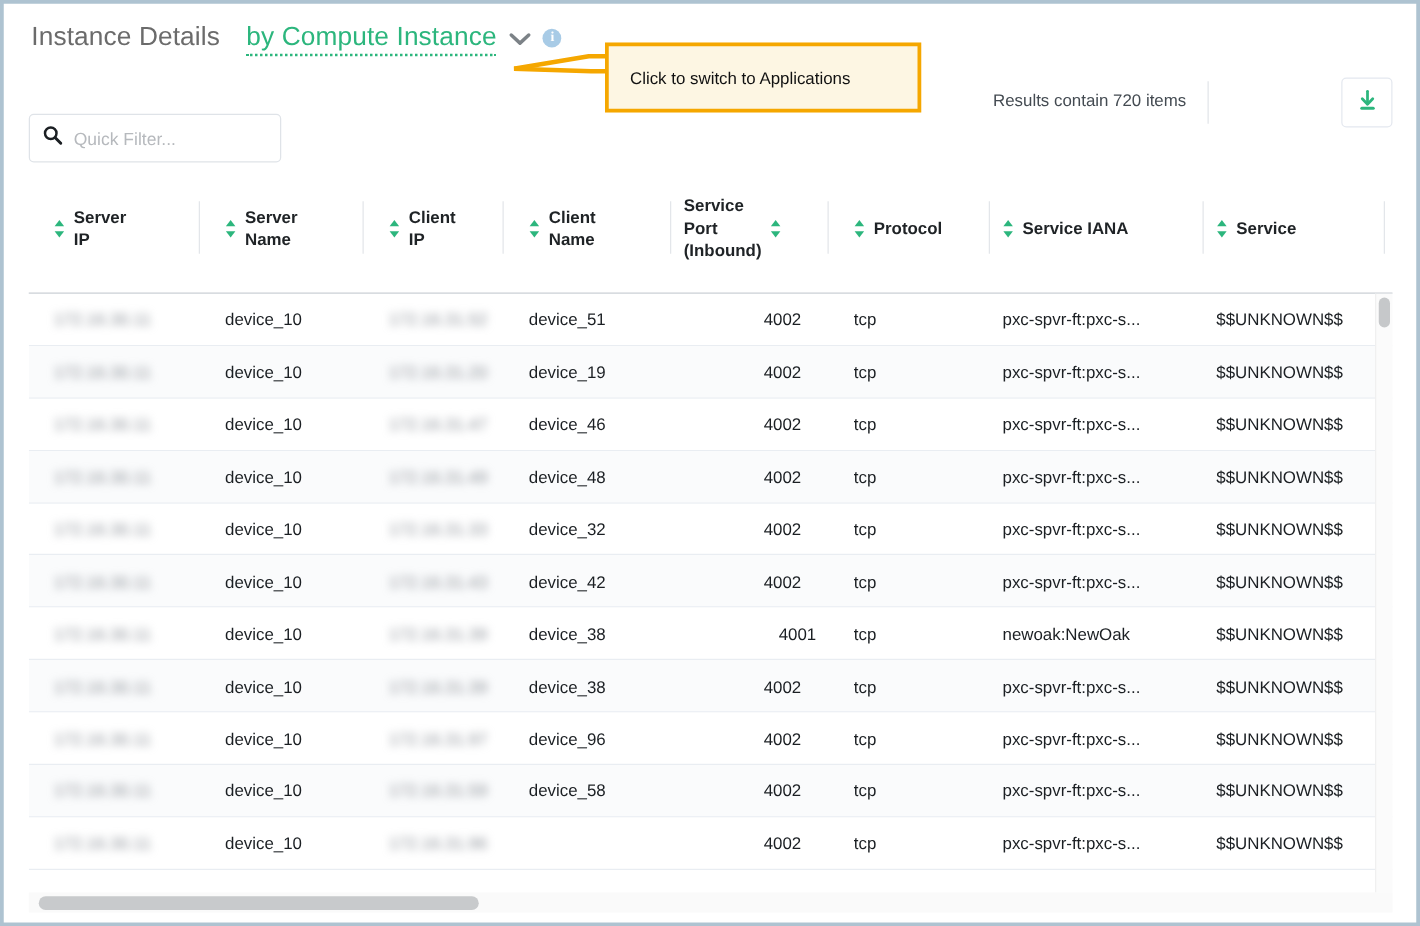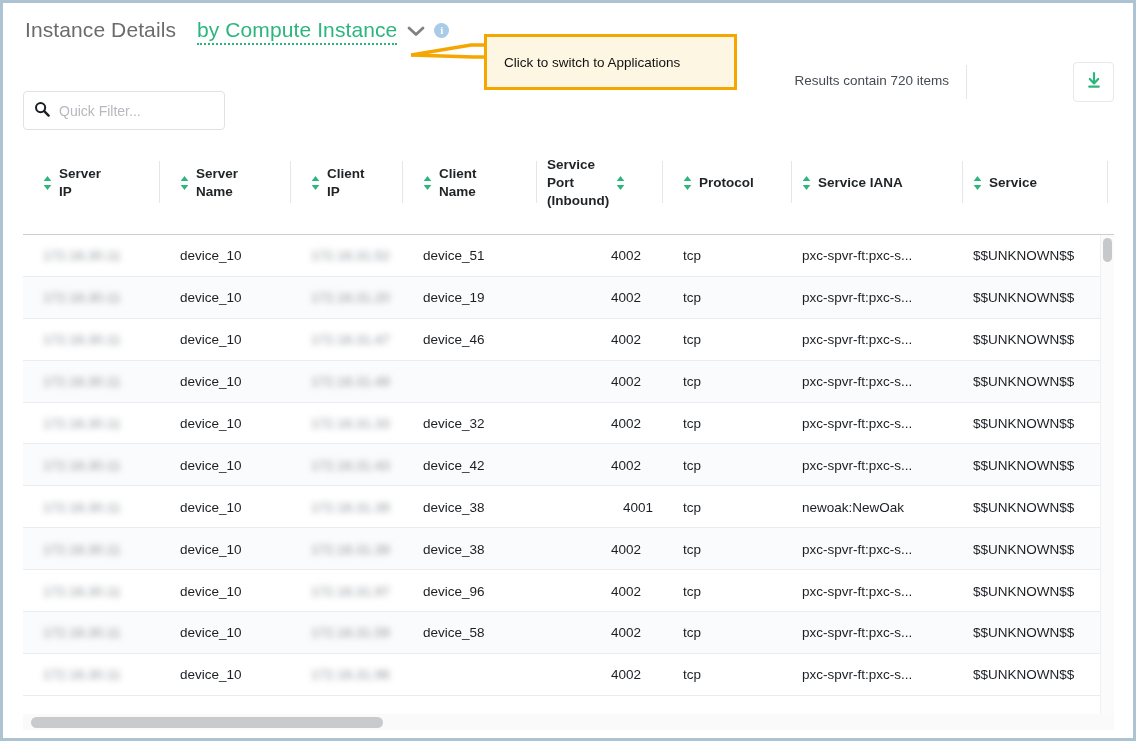--- a/index.html
+++ b/index.html
@@ -443,20 +443,21 @@
           <div class="cell" style="left: 380px; width: 133px; padding-left: 20px;">device_46</div>
           <div class="cell right" style="left: 514px; width: 122px; padding-right: 18px;">4002</div>
           <div class="cell" style="left: 640px; width: 125px; padding-left: 20px;">tcp</div>
           <div class="cell" style="left: 769px; width: 165px; padding-left: 10px;">pxc-spvr-ft:pxc-s...</div>
           <div class="cell" style="left: 940px; width: 160px; padding-left: 10px;">$$UNKNOWN$$</div>
         </div>
         <div class="trow even">
           <div class="cell blurred" style="left: 0px; width: 116px; padding-left: 20px;">172.16.30.11</div>
           <div class="cell" style="left: 137px; width: 130px; padding-left: 20px;">device_10</div>
           <div class="cell blurred" style="left: 268px; width: 110px; padding-left: 20px;">172.16.31.49</div>
+          <div class="cell" style="left: 380px; width: 133px; padding-left: 20px;">device_48</div>
           <div class="cell right" style="left: 514px; width: 122px; padding-right: 18px;">4002</div>
           <div class="cell" style="left: 640px; width: 125px; padding-left: 20px;">tcp</div>
           <div class="cell" style="left: 769px; width: 165px; padding-left: 10px;">pxc-spvr-ft:pxc-s...</div>
           <div class="cell" style="left: 940px; width: 160px; padding-left: 10px;">$$UNKNOWN$$</div>
         </div>
         <div class="trow odd">
           <div class="cell blurred" style="left: 0px; width: 116px; padding-left: 20px;">172.16.30.11</div>
           <div class="cell" style="left: 137px; width: 130px; padding-left: 20px;">device_10</div>
           <div class="cell blurred" style="left: 268px; width: 110px; padding-left: 20px;">172.16.31.33</div>
           <div class="cell" style="left: 380px; width: 133px; padding-left: 20px;">device_32</div>

